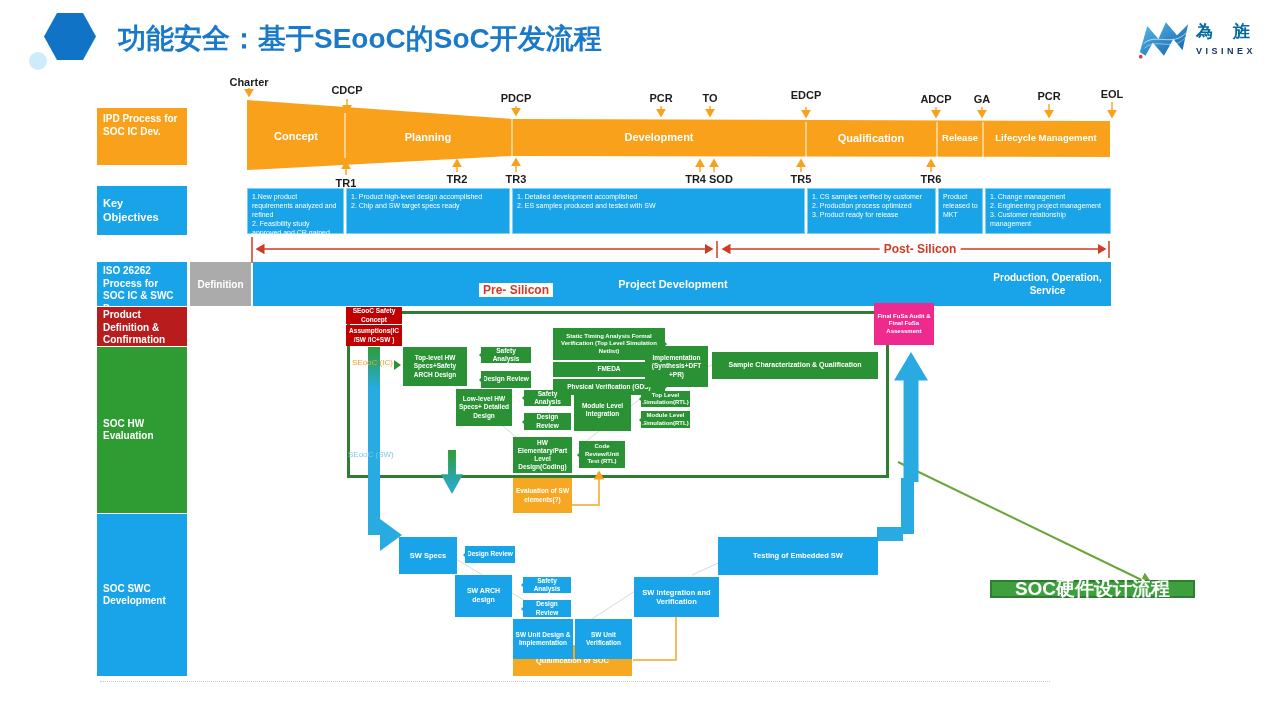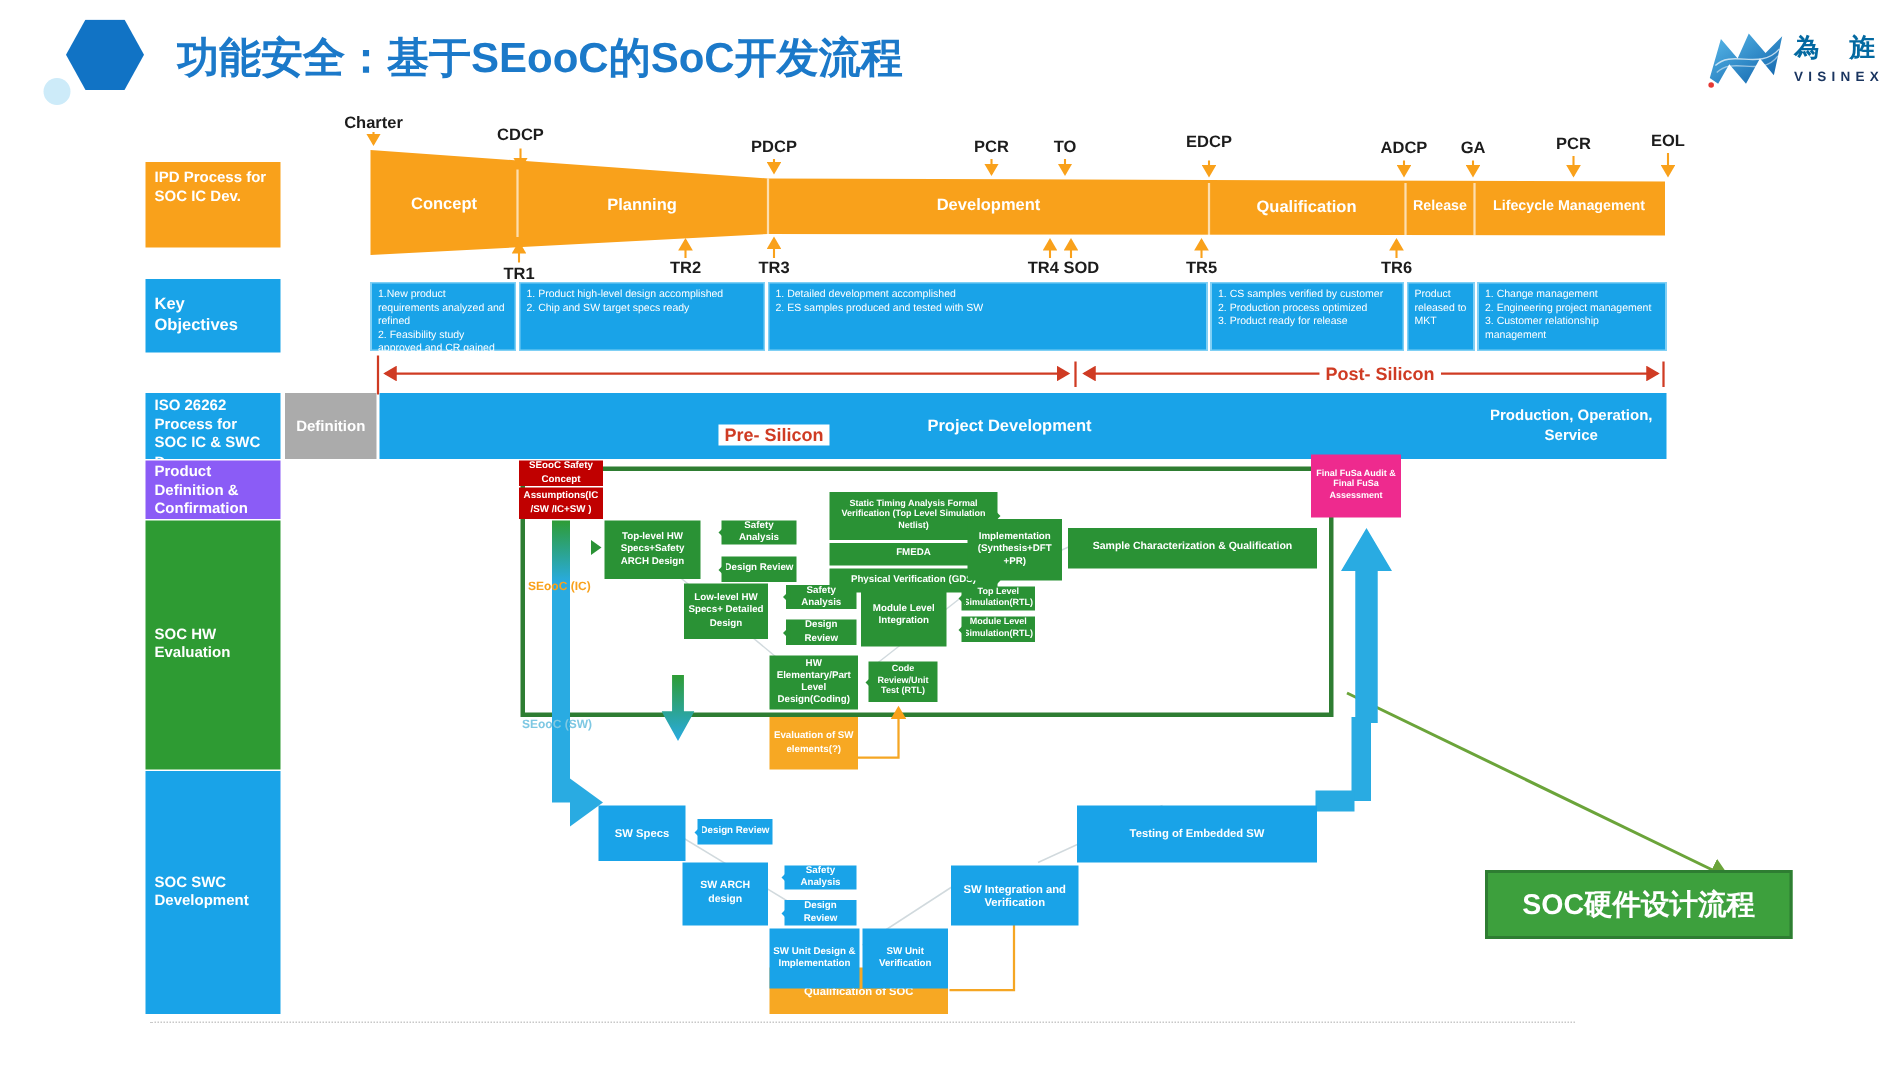--- a/index.html
+++ b/index.html
@@ -45,21 +45,21 @@
   .p{background:#EE2A8E;}
   .al::before{content:'';position:absolute;left:-7px;top:50%;transform:translateY(-50%);
         border:5px solid transparent;}
   .g.al::before{border-right-color:#2A9235;}
   .b.al::before{border-right-color:#19A3E8;}
   .ar::after{content:'';position:absolute;right:-7px;top:50%;transform:translateY(-50%);
         border:5px solid transparent;}
   .g.ar::after{border-left-color:#2A9235;}
 
   .flow-frame{border:3px solid #2E7D32;z-index:4;}
-  .tag{position:absolute;font-size:8px;font-weight:bold;z-index:9;white-space:nowrap;margin-top:28px;}
+  .tag{position:absolute;font-size:8px;font-weight:normal;z-index:9;white-space:nowrap;}
 
   .cyan-shaft{background:linear-gradient(180deg,#2E9C35 0%,#29ABE2 22%,#29ABE2 100%);z-index:8;}
   .cyan-head{width:0;height:0;border:16px solid transparent;border-left:22px solid #29ABE2;z-index:8;}
   .up-arrow{background:#29ABE2;clip-path:polygon(50% 0,100% 22%,72% 22%,72% 100%,28% 100%,28% 22%,0 22%);z-index:8;}
   .down-arrow{background:linear-gradient(180deg,#2E9C35,#29ABE2);
         clip-path:polygon(32% 0,68% 0,68% 55%,100% 55%,50% 100%,0 55%,32% 55%);z-index:8;}
   .tri-right{width:0;height:0;border:5px solid transparent;border-left:7px solid #2A9235;z-index:9;}
 
   .callout{background:#3DA03D;border:2px solid #2E7D32;color:#fff;font-weight:bold;font-size:19px;
         display:flex;align-items:center;justify-content:center;z-index:10;}
@@ -161,21 +161,21 @@
       <path d="M7,30 C19,18 39,34 51,18" stroke="#ffffff" stroke-width="1" fill="none" opacity="0.5"></path>
       <circle cx="3" cy="39" r="2" fill="#E53935"></circle>
     </svg>
     <div class="brand-cn" style="position:absolute;left:58px;top:2px;">為 旌</div>
     <div class="brand-en" style="position:absolute;left:58px;top:28px;">VISINEX</div>
   </div>
 
   <div class="abs lane" style="left:97px;top:108px;width:90px;height:57px;background:#F9A11B;font-size:10px;">IPD Process for SOC IC Dev.</div>
   <div class="abs lane center" style="left:97px;top:186px;width:90px;height:49px;background:#19A3E8;font-size:11px;">Key Objectives</div>
   <div class="abs lane" style="left:97px;top:262px;width:90px;height:44px;background:#19A3E8;font-size:10px;padding-top:3px;">ISO 26262 Process for SOC IC &amp; SWC Dev.</div>
-  <div class="abs lane" style="left:97px;top:307px;width:90px;height:39px;background:#8b5cf6;font-size:10px;padding-top:2px;">Product Definition &amp; Confirmation</div>
+  <div class="abs lane" style="left:97px;top:307px;width:90px;height:39px;background:#b91c1c;font-size:10px;padding-top:2px;">Product Definition &amp; Confirmation</div>
   <div class="abs lane center" style="left:97px;top:347px;width:90px;height:166px;background:#2E9B33;font-size:10px;">SOC HW
 Evaluation</div>
   <div class="abs lane center" style="left:97px;top:514px;width:90px;height:162px;background:#19A3E8;font-size:10px;">SOC SWC
 Development</div>
 
   <div class="ms" style="left:249px;top:76px;">Charter</div>
   <div class="ms" style="left:347px;top:84px;">CDCP</div>
   <div class="ms" style="left:516px;top:92px;">PDCP</div>
   <div class="ms" style="left:661px;top:92px;">PCR</div>
   <div class="ms" style="left:710px;top:92px;">TO</div>
@@ -260,17 +260,17 @@
   <div class="fbox b" style="left:399px;top:518px;width:58px;height:37px;font-size:7.5px;">SW Specs</div>
   <div class="fbox b al" style="left:465px;top:527px;width:50px;height:17px;">Design Review</div>
   <div class="fbox b" style="left:455px;top:556px;width:57px;height:42px;font-size:7px;">SW ARCH design</div>
   <div class="fbox b al" style="left:523px;top:558px;width:48px;height:16px;">Safety Analysis</div>
   <div class="fbox b al" style="left:523px;top:581px;width:48px;height:17px;">Design Review</div>
   <div class="fbox b" style="left:513px;top:600px;width:60px;height:40px;">SW Unit Design &amp; Implementation</div>
   <div class="fbox b" style="left:575px;top:600px;width:57px;height:40px;">SW Unit Verification</div>
   <div class="fbox b" style="left:634px;top:558px;width:85px;height:40px;font-size:7.5px;">SW Integration and Verification</div>
   <div class="fbox b" style="left:718px;top:518px;width:160px;height:38px;font-size:7.5px;">Testing of Embedded SW</div>
 
-  <div class="abs callout" style="left:990px;top:580px;width:205px;height:46px;">SOC硬件设计流程</div>
+  <div class="abs callout" style="left:990px;top:580px;width:205px;height:18px;">SOC硬件设计流程</div>
 
   <div class="abs dotted" style="left:100px;top:681px;width:950px;"></div>
 
 </div>
 
 </body></html>

